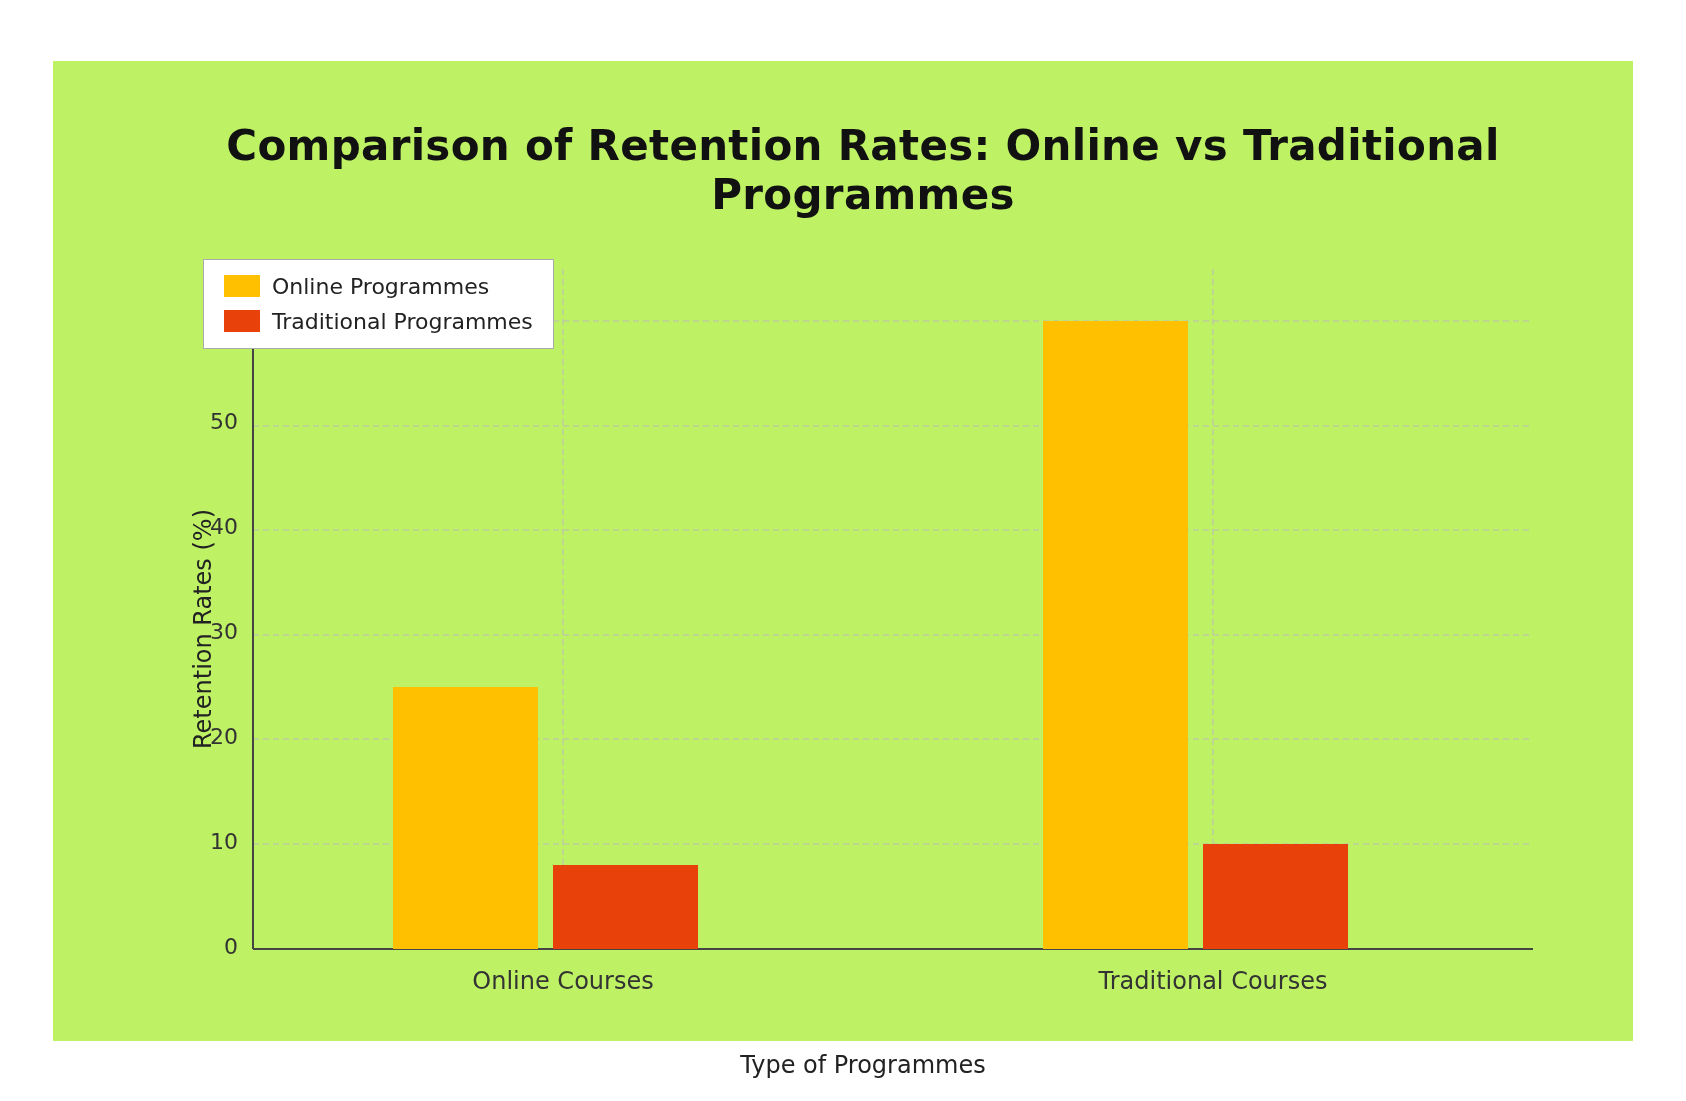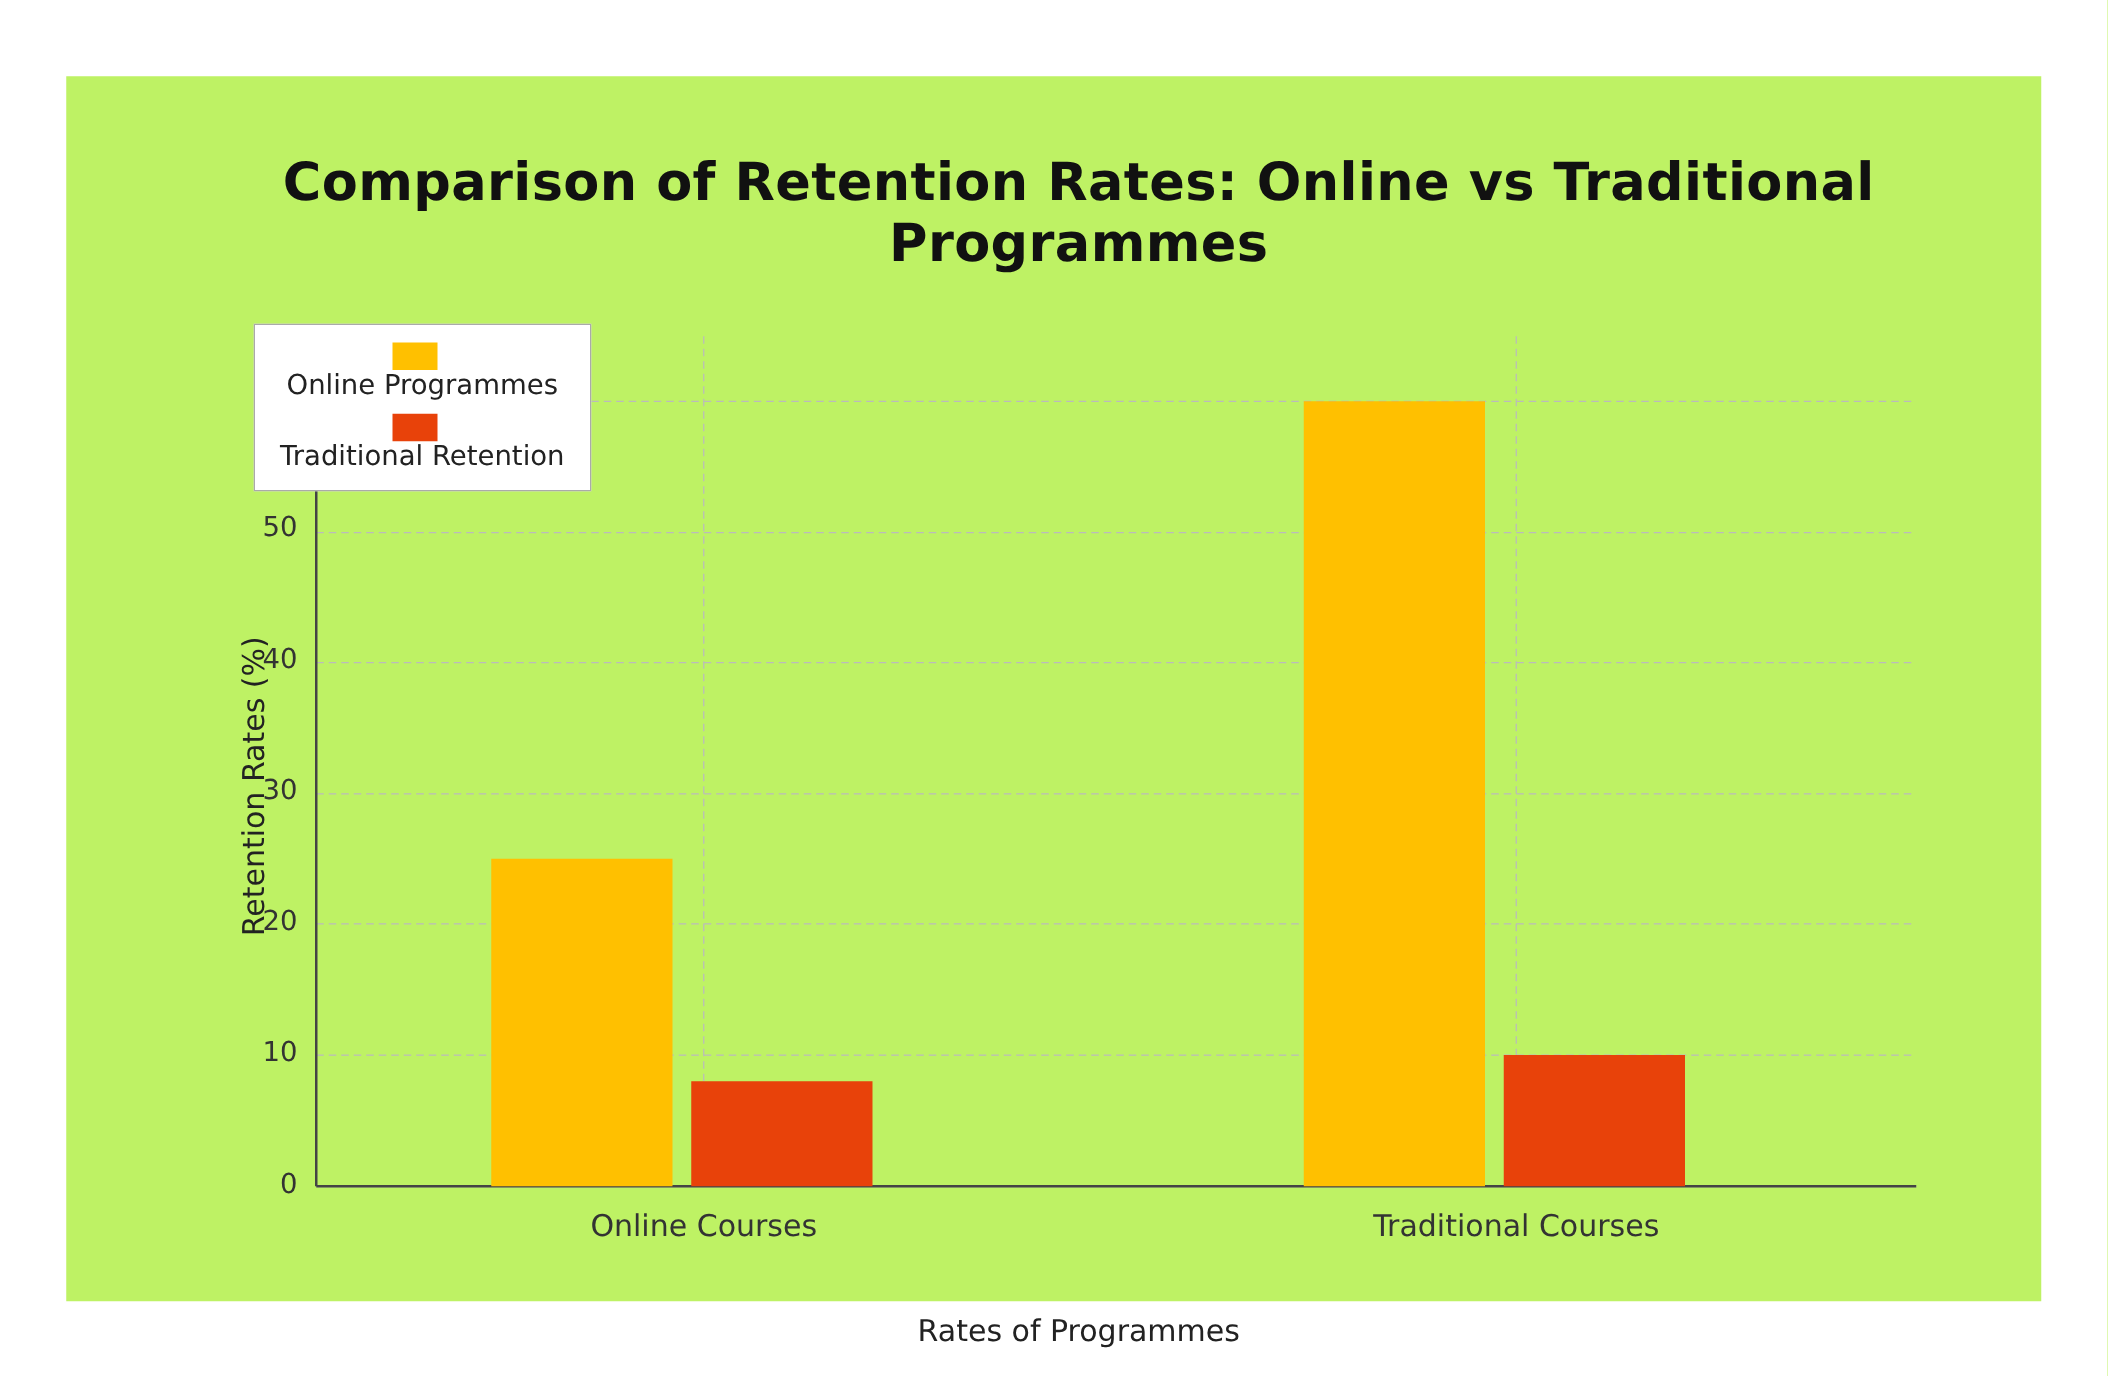--- a/index.html
+++ b/index.html
@@ -41,21 +41,20 @@
       padding: 14px 20px;
       background: #ffffff;
       z-index: 10;
     }
     .legend-item {
       display: flex;
       align-items: center;
       margin-bottom: 10px;
       font-size: 22px;
       color: #222222;
-      flex-direction: column;
     }
     .legend-item:last-child { margin-bottom: 0; }
     .legend-swatch {
       width: 36px;
       height: 22px;
       margin-right: 12px;
       flex-shrink: 0;
     }
     
     .y-axis-label {
@@ -92,27 +91,27 @@
   <div class="chart-title">Comparison of Retention Rates: Online vs Traditional Programmes</div>
   <div class="chart-area">
 
     <div class="legend">
       <div class="legend-item">
         <div class="legend-swatch" style="background:#FFC000;"></div>
         <span>Online Programmes</span>
       </div>
       <div class="legend-item">
         <div class="legend-swatch" style="background:#E8420A;"></div>
-        <span>Traditional Retention</span>
+        <span>Traditional Programmes</span>
       </div>
     </div>
 
     <div class="y-axis-label">Retention Rates (%)</div>
 
-    <div class="x-axis-label">Rates of Programmes</div>
+    <div class="x-axis-label">Type of Programmes</div>
 
     <svg class="chart-svg" viewBox="0 0 1380 760" preserveAspectRatio="none">
 
       <line x1="80" y1="700" x2="1360" y2="700" stroke="#cccccc" stroke-width="1.5"></line>
       <line x1="80" y1="595" x2="1360" y2="595" stroke="#bbbbbb" stroke-width="1" stroke-dasharray="6,4"></line>
       <line x1="80" y1="490" x2="1360" y2="490" stroke="#bbbbbb" stroke-width="1" stroke-dasharray="6,4"></line>
       <line x1="80" y1="386" x2="1360" y2="386" stroke="#bbbbbb" stroke-width="1" stroke-dasharray="6,4"></line>
       <line x1="80" y1="281" x2="1360" y2="281" stroke="#bbbbbb" stroke-width="1" stroke-dasharray="6,4"></line>
       <line x1="80" y1="177" x2="1360" y2="177" stroke="#bbbbbb" stroke-width="1" stroke-dasharray="6,4"></line>
       <line x1="80" y1="72" x2="1360" y2="72" stroke="#bbbbbb" stroke-width="1" stroke-dasharray="6,4"></line>

